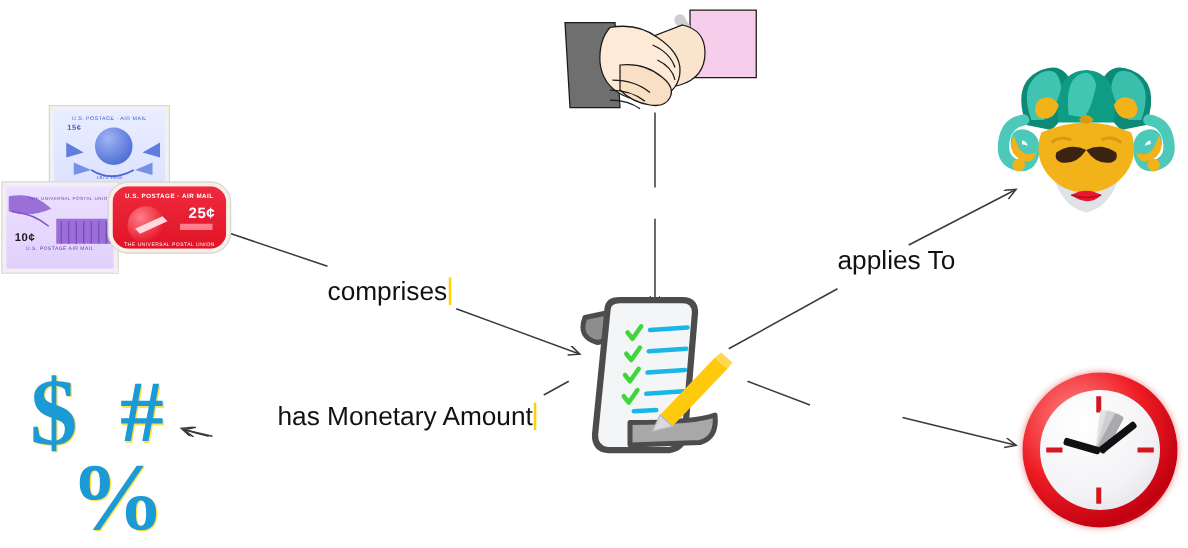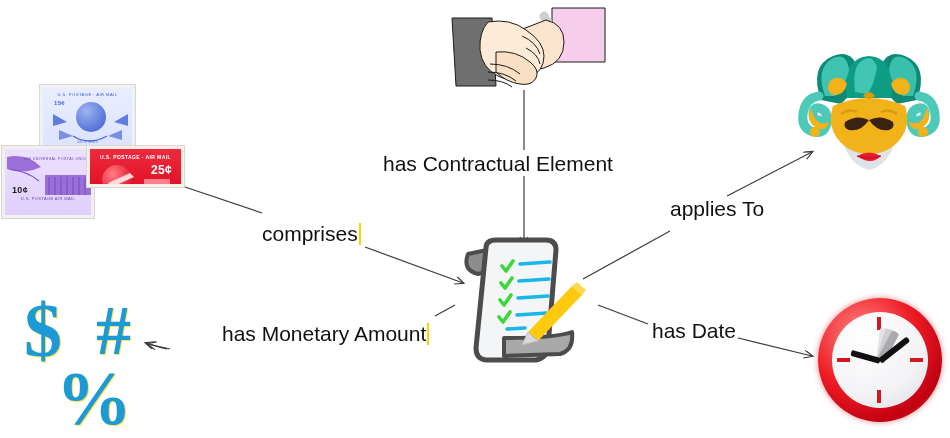--- a/index.html
+++ b/index.html
@@ -138,27 +138,25 @@
     </g>
 
     <g>
       <line x1="598" y1="305" x2="648" y2="324" stroke="#3a3a3a" stroke-width="1.2"></line>
       <line x1="722" y1="334" x2="812" y2="356" stroke="#3a3a3a" stroke-width="1.2" marker-end="url(#ah)"></line>
     </g>
   </svg>
 
   <div class="edge-label" style="left:260px; top:222px;"><span>comprises</span><span class="caret"></span></div>
 
-  <div class="edge-label" style="left:381px; top:152px;"><span>has Contractual Element</span></div>
 
   <div class="edge-label" style="left:668px; top:197px;"><span>applies To</span></div>
 
   <div class="edge-label" style="left:172px; top:322px;margin-left:48px;"><span>has Monetary Amount</span><span class="caret"></span></div>
 
-  <div class="edge-label" style="left:650px; top:319px;"><span>has Date</span></div>
 
   <div class="node" style="left:440px; top:2px; width:175px; height:86px;">
     <svg width="175" height="86" viewBox="0 0 175 86">
 
       <path d="M112,6 L165,6 L165,60 L112,60 Z" fill="#f6cdea" stroke="#1a1a1a" stroke-width="1"></path>
 
       <path d="M12,16 L52,16 L56,84 L16,84 Z" fill="#6f6f6f" stroke="#1a1a1a" stroke-width="1"></path>
 
       <path d="M104,14 q14,22 6,44" fill="none" stroke="#f0f0f0" stroke-width="9" stroke-linecap="round"></path>
       <path d="M104,14 q14,22 6,44" fill="none" stroke="#cfcfcf" stroke-width="9" stroke-linecap="round" stroke-dasharray="1.2 4.6"></path>
@@ -247,21 +245,21 @@
               <line x1="74" y1="28" x2="74" y2="46"></line>
             <line x1="80" y1="28" x2="80" y2="46"></line>
           </g>
         </svg>
         <div class="stamp-text" style="top:8px; left:18px; width:auto; font-size:3.6px; color:#6c3fb0;">THE UNIVERSAL POSTAL UNION 1874-1949</div>
         <div class="stamp-text" style="top:36px; left:-28px; font-size:9px; font-weight:bold; color:#1a1a1a;">10¢</div>
         <div class="stamp-text" style="top:47px; font-size:4px; color:#6c3fb0;">U.S. POSTAGE AIR MAIL</div>
       </div>
     </div>
 
-    <div class="stamp" style="left:87px; top:62px; width:97px; height:41px; background:#ffecee;">
+    <div class="stamp" style="left:87px; top:62px; width:97px; height:56px; background:#ffecee;border-radius:16px;">
       <div class="stamp-inner" style="background:linear-gradient(180deg,#ef2a3e 0%, #e01426 100%);">
         <div class="stamp-text" style="top:5px; font-size:5px; color:#ffffff; font-weight:bold;">U.S. POSTAGE · AIR MAIL</div>
         <div class="globe" style="left:12px; top:16px; width:30px; height:30px; background:radial-gradient(circle at 35% 30%, #ff7e88 0%, #e8192c 70%, #c10f20 100%);"></div>
         <svg style="position:absolute;left:0;top:0" width="97" height="56" viewBox="0 0 97 56">
           <path d="M18,34 l22,-10 l4,4 l-22,10 z" fill="#ffd9dc"></path>
           <rect x="54" y="30" width="26" height="5" fill="#ff7f8c"></rect>
         </svg>
         <div class="stamp-text" style="top:14px; left:26px; font-size:12px; font-weight:bold; color:#ffffff;">25¢</div>
         <div class="stamp-text" style="top:44px; font-size:4px; color:#ffffff;">THE UNIVERSAL POSTAL UNION</div>
       </div>

